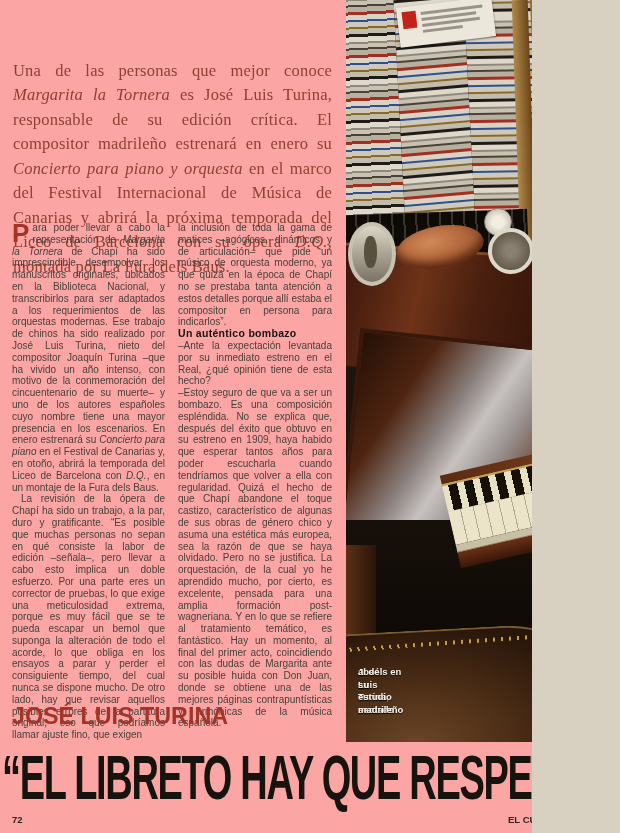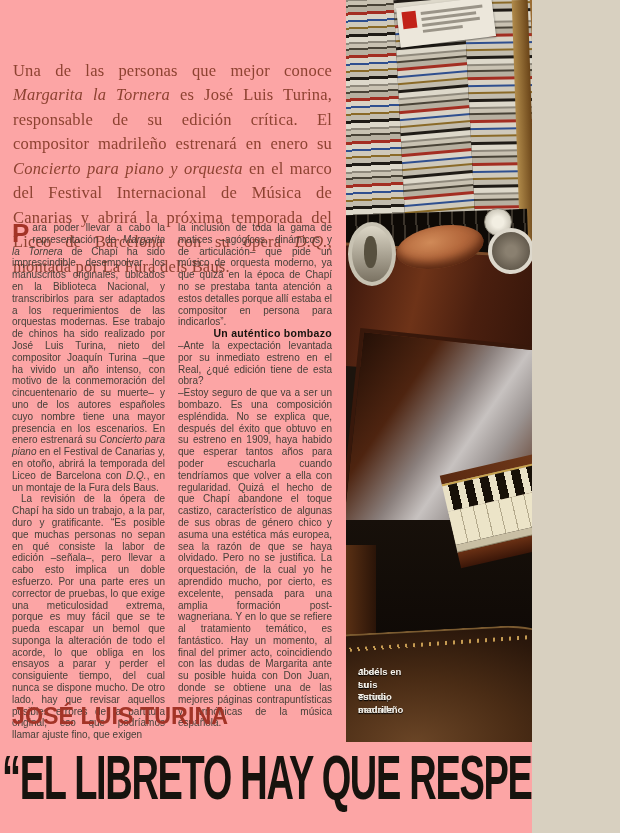--- a/index.html
+++ b/index.html
@@ -13,21 +13,21 @@
   
   .col{position:absolute;top:222px;font-size:10px;line-height:11.8px;color:#46413a;
        text-align:justify;}
   .col-left{left:12px;width:153px;}
   .col-mid{left:178px;width:154px;}
   .col p{margin:0;}
   .col p.indent{text-indent:9px;}
   .dropcap{float:left;color:#a33427;font-weight:bold;font-size:26px;line-height:21px;
            padding:1px 3px 0 0;}
   .subhead{font-weight:bold;color:#17130e;font-size:10.5px;letter-spacing:.3px;
-           margin:6px 0 2px 0;text-align:right;}
+           margin:6px 0 2px 0;text-align:left;}
   .col em{font-style:italic;}
   
   .photo{position:absolute;left:346px;top:0;width:287px;height:742px;overflow:hidden;
          background:#1c140d;}
   .photo *{position:absolute;}
   .wood-wall{left:150px;top:0;width:137px;height:175px;
              background:linear-gradient(105deg,#a87a3c 0%,#8a5c28 45%,#5e3a14 100%);}
   .corner-frame{left:248px;top:-8px;width:45px;height:72px;background:#241c12;
                 transform:rotate(10deg);box-shadow:inset 0 0 0 3px #3a3022;}
   .cd-stacks{left:-8px;top:-10px;width:198px;height:262px;transform:rotate(-3deg);
@@ -172,23 +172,27 @@
   </div>
 
   <div class="col col-left">
     <p><span class="dropcap">P</span><span>ara poder llevar a cabo la representación de </span><em>Margarita la Tornera</em><span> de Chapí ha sido imprescindible desempolvar los manuscritos originales, ubicados en la Biblioteca Nacional, y transcribirlos para ser adaptados a los requerimientos de las orquestas modernas. Ese trabajo de chinos ha sido realizado por José Luis Turina, nieto del compositor Joaquín Turina –que ha vivido un año intenso, con motivo de la conmemoración del cincuentenario de su muerte– y uno de los autores españoles cuyo nombre tiene una mayor presencia en los escenarios. En enero estrenará su </span><em>Concierto para piano</em><span> en el Festival de Canarias y, en otoño, abrirá la temporada del Liceo de Barcelona con </span><em>D.Q.</em><span>, en un montaje de la Fura dels Baus.</span></p>
     <p class="indent">La revisión de la ópera de Chapí ha sido un trabajo, a la par, duro y gratificante. “Es posible que muchas personas no sepan en qué consiste la labor de edición –señala–, pero llevar a cabo esto implica un doble esfuerzo. Por una parte eres un corrector de pruebas, lo que exige una meticulosidad extrema, porque es muy fácil que se te pueda escapar un bemol que suponga la alteración de todo el acorde, lo que obliga en los ensayos a parar y perder el consiguiente tiempo, del cual nunca se dispone mucho. De otro lado, hay que revisar aquellos posibles errores de la partitura original, eso que podríamos llamar ajuste fino, que exigen</p>
   </div>
 
   <div class="col col-mid">
     <p>la inclusión de toda la gama de matices –agógicos, dinámicos y de articulación– que pide un músico de orquesta moderno, ya que quizá en la época de Chapí no se prestaba tanta atención a estos detalles porque allí estaba el compositor en persona para indicarlos”.</p>
     <p class="subhead">Un auténtico bombazo</p>
-    <p>–Ante la expectación levantada por su inmediato estreno en el Real, ¿qué edición tiene de esta obra?</p>
+    <p>–Ante la expectación levantada por su inmediato estreno en el Real, ¿qué opinión tiene de esta hecho?</p>
     <p>–Estoy seguro de que va a ser un bombazo. Es una composición espléndida. No se explica que, después del éxito que obtuvo en su estreno en 1909, haya habido que esperar tantos años para poder escucharla cuando tendríamos que volver a ella con regularidad. Quizá el hecho de que Chapí abandone el toque castizo, característico de algunas de sus obras de género chico y asuma una estética más europea, sea la razón de que se haya olvidado. Pero no se justifica. La orquestación, de la cual yo he aprendido mucho, por cierto, es excelente, pensada para una amplia formación post-wagneriana. Y en lo que se refiere al tratamiento temático, es fantástico. Hay un momento, al final del primer acto, coincidiendo con las dudas de Margarita ante su posible huida con Don Juan, donde se obtiene una de las mejores páginas contrapuntísticas y armónicas de la música española.</p>
   </div>
 
   <div class="kicker">JOSÉ LUIS TURINA</div>
   <div class="headline">
     <span>“EL LIBRETO HAY QUE RESPETARLO</span>
   </div>
 
+  <div class="footer">
+    <span class="pageno">72</span>
+    <span class="right"><span class="brand">EL CULTURAL</span> <span>5.12.99</span></span>
+  </div>
 
 </div>
 
 </body></html>

